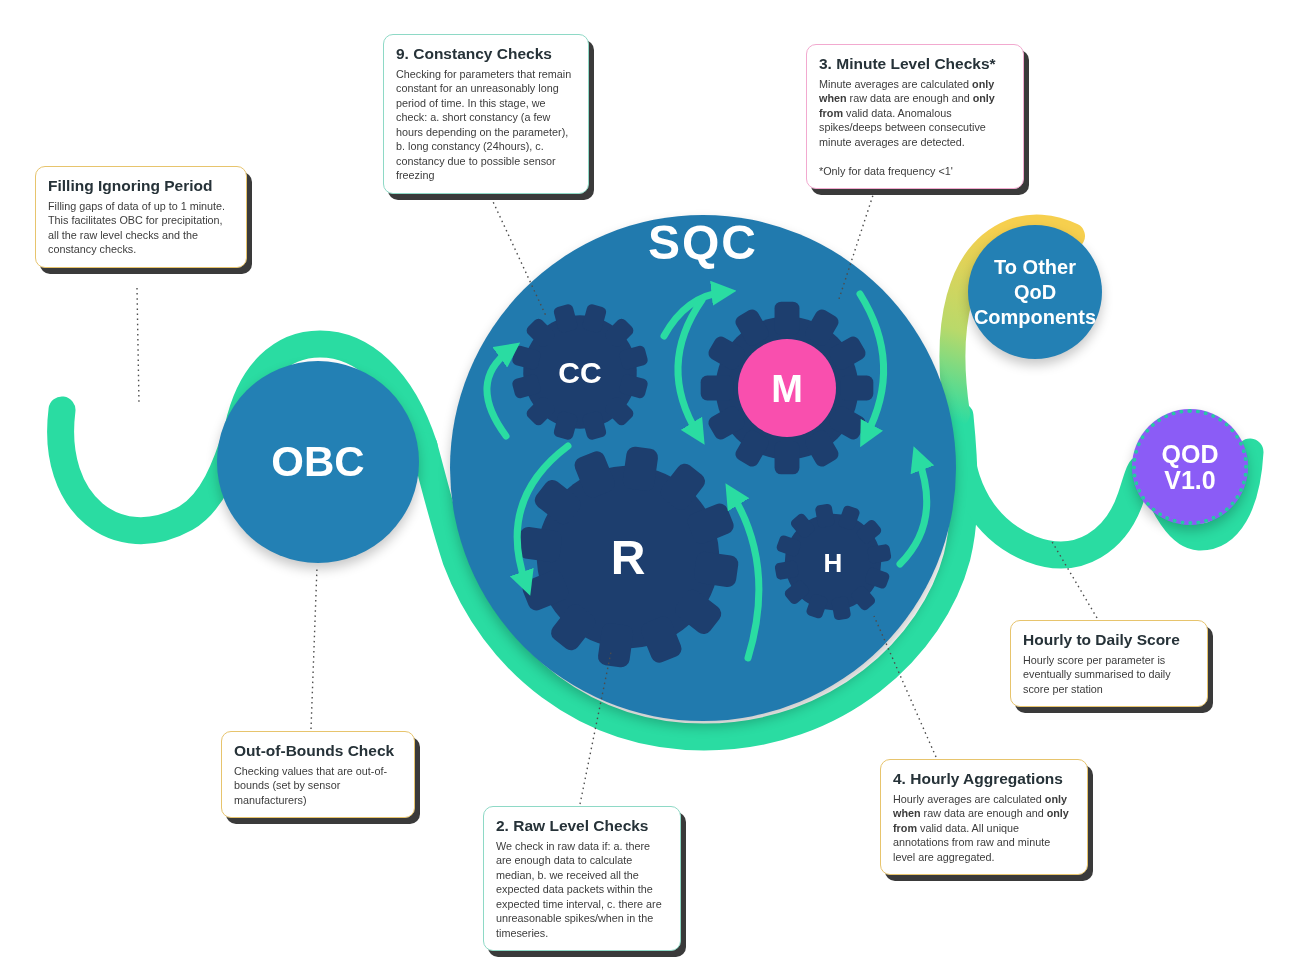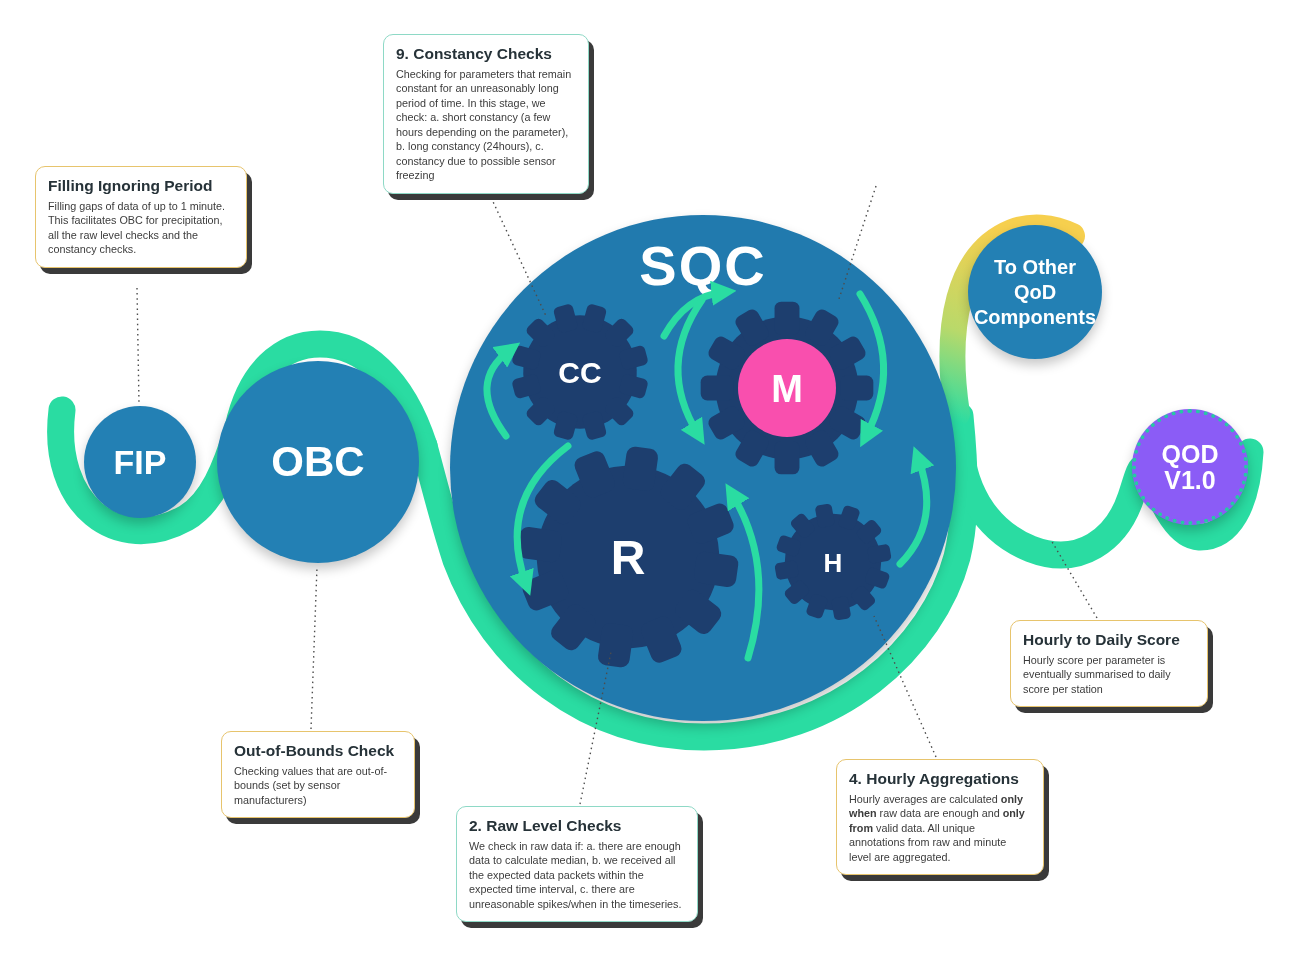--- a/index.html
+++ b/index.html
@@ -9,21 +9,21 @@
   .layer.base { z-index:0; }
   .layer.over { z-index:2; }
 
   
   .circle { position:absolute; border-radius:50%; display:flex; align-items:center; justify-content:center;
             color:#fff; font-weight:800; z-index:1; background:#2380b4;
             box-shadow:0 6px 12px rgba(0,0,0,.22); }
   #fip { left:84px; top:406px; width:112px; height:112px; font-size:34px; }
   #obc { left:217px; top:361px; width:202px; height:202px; font-size:42px; }
   #sqc { left:450px; top:215px; width:506px; height:506px; background:#217aae; align-items:flex-start; }
-  #sqc .sqc-label { margin-top:18px; font-size:56px; letter-spacing:2px; }
+  #sqc .sqc-label { font-size:48px; letter-spacing:2px; }
   #hds { left:964px; top:388px; width:152px; height:152px; font-size:38px; }
   #qod { left:1132px; top:409px; width:116px; height:116px; background:#8b5cf6; border:4px dotted #27c7a5; }
   #qod .qlabel { white-space:pre-line; text-align:center; font-size:25px; line-height:1.05; }
   #toother { left:968px; top:225px; width:134px; height:134px; font-size:20px; text-align:center; line-height:1.25; padding:0 14px; }
 
   
   .glabel { fill:#fff; text-anchor:middle; font-weight:800; font-family:"Liberation Sans", sans-serif; }
   .gear { fill:#1d3e6e; }
   .ribbon { fill:none; stroke:#2adca2; stroke-width:27; stroke-linecap:round; }
   .yellowband { fill:none; stroke:url(#ygrad); stroke-width:26; stroke-linecap:round; }
@@ -32,22 +32,22 @@
 
   
   .callout { position:absolute; background:#fff; border:1.5px solid #ccc; border-radius:10px;
              padding:10px 12px; z-index:3; box-shadow:5px 6px 0 #3a3a3a; }
   .callout h3 { font-size:15.5px; color:#263238; margin-bottom:4px; font-weight:800; }
   .callout p { font-size:10.8px; line-height:1.34; color:#3c3c3c; white-space:pre-line; }
   #co-fip      { left:35px;   top:166px; width:212px; border-color:#e7c46d; }
   #co-constancy{ left:383px;  top:34px;  width:206px; border-color:#8ed9c6; }
   #co-minute   { left:806px;  top:44px;  width:218px; border-color:#f2a9cf; }
   #co-oob      { left:221px;  top:731px; width:194px; border-color:#e7c46d; }
-  #co-raw      { left:456px;  top:806px; width:242px; border-color:#8ed9c6;padding-left:12px; }
-  #co-hourly   { left:836px;  top:759px; width:208px; border-color:#e7c46d; }
+  #co-raw      { left:483px;  top:806px; width:198px; border-color:#8ed9c6;padding-left:12px; }
+  #co-hourly   { left:880px;  top:759px; width:208px; border-color:#e7c46d; }
   #co-daily    { left:1010px; top:620px; width:198px; border-color:#e7c46d; }
 </style>
 </head>
 <body>
 
 <div class="canvas">
 
   <svg class="layer base" width="1291" height="960" viewBox="0 0 1291 960">
     <defs>
       <linearGradient id="ygrad" gradientUnits="userSpaceOnUse" x1="950" y1="420" x2="1010" y2="235">
@@ -56,23 +56,20 @@
         <stop offset="1" stop-color="#f6cf4e"></stop>
       </linearGradient>
     </defs>
     <path class="ribbon" d="M 62 410 C 50 505 118 556 186 518 C 212 503 226 468 238 428"></path>
     <path class="ribbon" d="M 238 428 C 250 372 282 344 320 344 C 362 344 402 378 424 446"></path>
     <path class="ribbon" d="M 424 446 C 438 498 443 520 456 560 C 494 662 586 737 704 737 C 838 737 933 647 957 557 C 966 521 966 477 960 416"></path>
     <path class="ribbon" d="M 960 428 C 958 487 986 531 1031 549 C 1080 568 1117 539 1131 497 C 1139 473 1141 458 1151 474 C 1163 506 1179 536 1199 537 C 1229 538 1247 505 1250 452"></path>
     <path class="yellowband" d="M 957 414 C 944 326 958 254 1012 232 C 1030 225 1052 226 1072 236"></path>
   </svg>
 
-  <div class="circle" id="fip">
-    <span>FIP</span>
-  </div>
   <div class="circle" id="obc">
     <span>OBC</span>
   </div>
   <div class="circle" id="sqc">
     <span class="sqc-label">SQC</span>
   </div>
   <div class="circle" id="qod">
     <span class="qlabel">QOD
 V1.0</span>
   </div>
@@ -133,20 +130,26 @@
   <div class="callout" id="co-fip">
     <h3>Filling Ignoring Period</h3>
     <p>Filling gaps of data of up to 1 minute. This facilitates OBC for precipitation, all the raw level checks and the constancy checks.</p>
   </div>
 
   <div class="callout" id="co-constancy">
     <h3>9. Constancy Checks</h3>
     <p>Checking for parameters that remain constant for an unreasonably long period of time. In this stage, we check: a. short constancy (a few hours depending on the parameter), b. long constancy (24hours), c. constancy due to possible sensor freezing</p>
   </div>
 
+  <div class="callout" id="co-minute">
+    <h3>3. Minute Level Checks*</h3>
+    <p>Minute averages are calculated <b>only when</b> raw data are enough and <b>only from</b> valid data. Anomalous spikes/deeps between consecutive minute averages are detected.
+
+*Only for data frequency &lt;1'</p>
+  </div>
 
   <div class="callout" id="co-oob">
     <h3>Out-of-Bounds Check</h3>
     <p>Checking values that are out-of-bounds (set by  sensor manufacturers)</p>
   </div>
 
   <div class="callout" id="co-raw">
     <h3>2. Raw Level Checks</h3>
     <p>We check in raw data if: a. there are enough data to calculate median, b. we received all the expected data packets within the expected time interval, c. there are unreasonable spikes/when in the timeseries.</p>
   </div>

